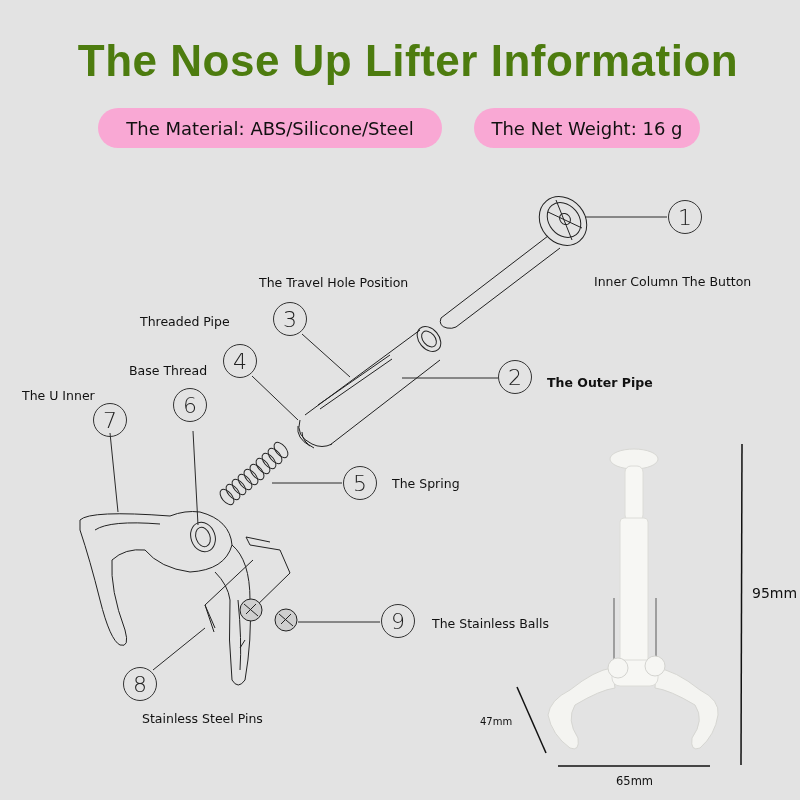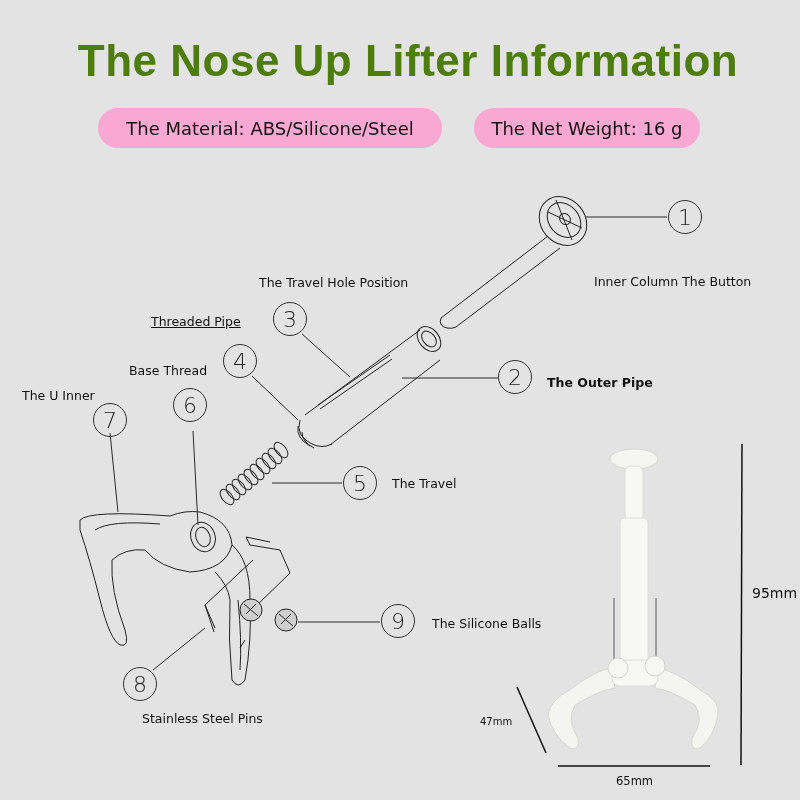--- a/index.html
+++ b/index.html
@@ -118,22 +118,22 @@
 <div class="num" style="left:223px; top:344px;">4</div>
 <div class="num" style="left:343px; top:466px;">5</div>
 <div class="num" style="left:173px; top:388px;">6</div>
 <div class="num" style="left:93px;  top:403px;">7</div>
 <div class="num" style="left:123px; top:667px;">8</div>
 <div class="num" style="left:381px; top:604px;">9</div>
 
 <div class="lbl" style="left:594px; top:274px;">Inner Column The Button</div>
 <div class="lbl" style="left:547px; top:375px;font-weight:bold;">The Outer Pipe</div>
 <div class="lbl" style="left:259px; top:275px;">The  Travel Hole Position</div>
-<div class="lbl" style="left:151px; top:314px;text-decoration:underline;">Threaded Pipe</div>
-<div class="lbl" style="left:392px; top:476px;">The Travel</div>
+<div class="lbl" style="left:140px; top:314px;">Threaded Pipe</div>
+<div class="lbl" style="left:392px; top:476px;">The Spring</div>
 <div class="lbl" style="left:129px; top:363px;">Base Thread</div>
 <div class="lbl" style="left:22px;  top:388px;">The U Inner</div>
 <div class="lbl" style="left:142px; top:711px;">Stainless Steel Pins</div>
-<div class="lbl" style="left:432px; top:616px;">The Silicone Balls</div>
+<div class="lbl" style="left:432px; top:616px;">The Stainless Balls</div>
 
 <div class="lbl" style="left:752px; top:585px; font-size:14px;">95mm</div>
 <div class="lbl" style="left:480px; top:716px; font-size:10px;">47mm</div>
 <div class="lbl" style="left:616px; top:774px; font-size:11.5px;">65mm</div>
 
 </body></html>

